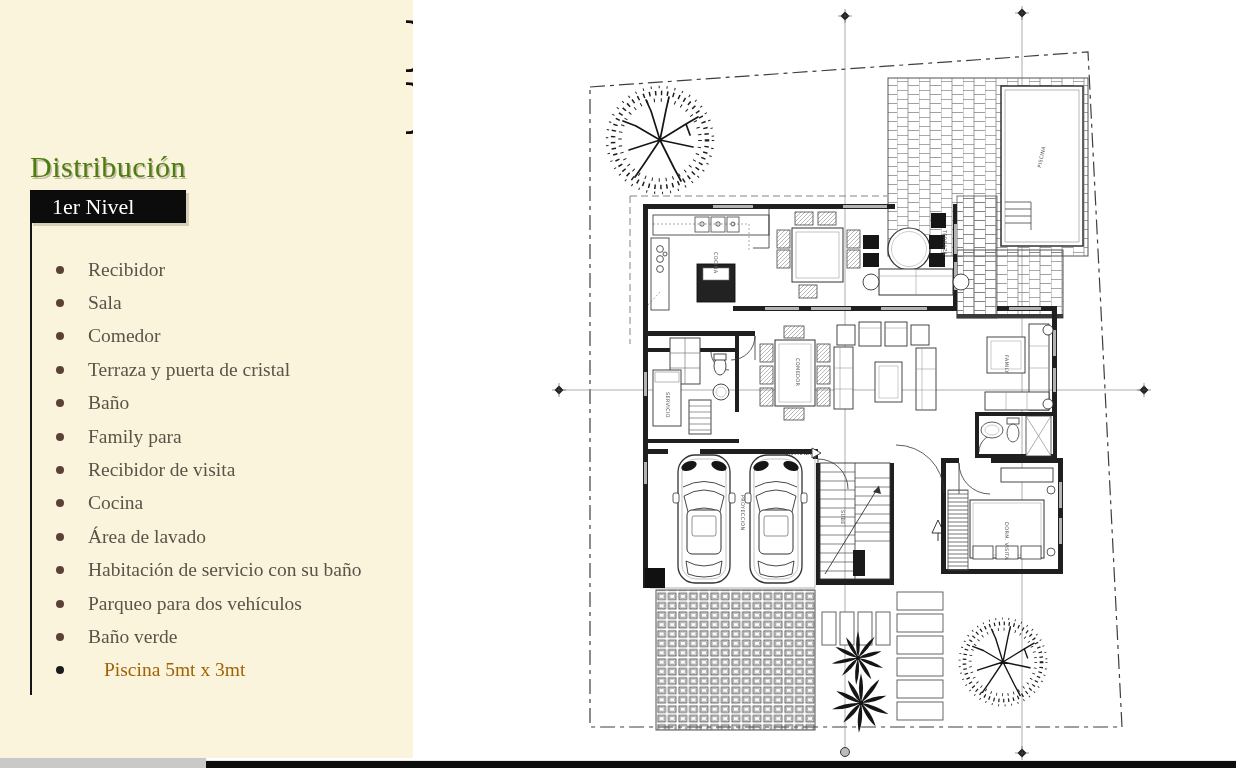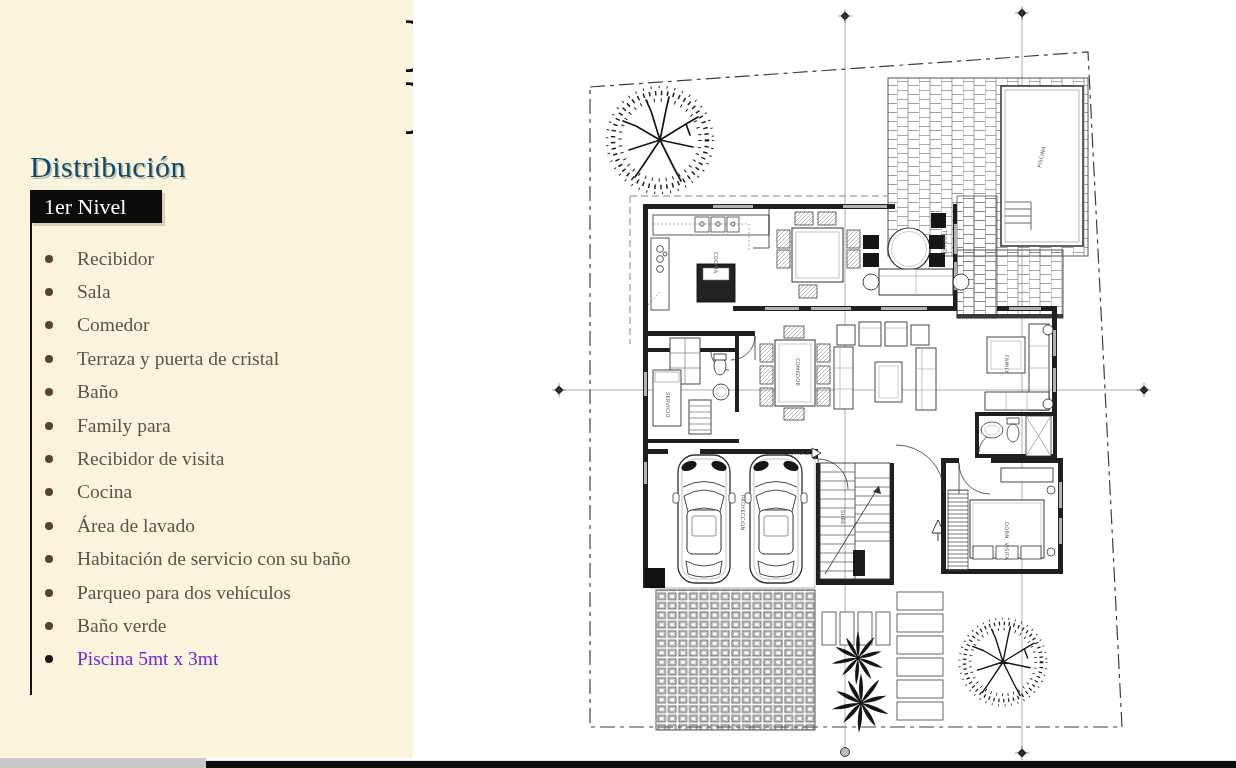--- a/index.html
+++ b/index.html
@@ -1,29 +1,29 @@
 <!DOCTYPE html>
 <html><head>
 <meta charset="utf-8">
 <style>
   html,body{margin:0;padding:0;background:#fff;}
   .stage{position:relative;width:1236px;height:768px;background:#ffffff;overflow:hidden;
          font-family:"Liberation Serif","DejaVu Serif",serif;}
   
   .left-panel{position:absolute;left:0;top:0;width:413px;height:758px;background:#fbf4dc;}
   .panel-title{position:absolute;left:30px;top:150px;margin:0;font-size:30px;font-weight:normal;
-               color:#0c4a6e;letter-spacing:.5px;text-shadow:1.5px 1.5px 0 rgba(90,80,70,.35);}
-  .level-badge{position:absolute;left:30px;top:190px;width:132px;height:33px;background:#0c0c0c;
-               color:#fff;font-size:22px;line-height:33px;padding-left:14px;box-sizing:border-box;
+               color:#4d7c0f;letter-spacing:.5px;text-shadow:1.5px 1.5px 0 rgba(90,80,70,.35);}
+  .level-badge{position:absolute;left:30px;top:190px;width:156px;height:33px;background:#0c0c0c;
+               color:#fff;font-size:22px;line-height:33px;padding-left:22px;box-sizing:border-box;
                box-shadow:3px 3px 0 rgba(0,0,0,.15);}
   .vrule{position:absolute;left:30px;top:223px;width:2px;height:472px;background:#141414;}
-  .feature-list{position:absolute;left:38px;top:241px;margin:1px;padding:0;list-style:none;}
+  .feature-list{position:absolute;left:38px;top:241px;margin:12px;padding:0;list-style:none;}
   .feature-list li{height:33.4px;display:flex;align-items:center;font-size:19.5px;color:#5d5248;}
   .feature-list .dot{width:8px;height:8px;border-radius:50%;background:#5a4035;margin:0 24px 0 6px;flex:0 0 auto;}
-  .feature-list li:last-child{color:#6d28d9;}
+  .feature-list li:last-child{color:#a16207;gap:16px;}
   .feature-list li:last-child .dot{background:#1a1a1a;}
   
   .glyph-clip{position:absolute;left:399px;top:16px;width:26px;height:122px;overflow:hidden;}
   .glyph-clip span{position:absolute;left:0;font-family:"DejaVu Serif",serif;color:#0d0d0d;font-size:56px;line-height:1;}
   .glyph-top{top:0;}
   .glyph-bottom{top:62px;}
   
   .plan-area{position:absolute;left:413px;top:0;width:823px;height:768px;background:#fff;}
   
   .bar-gray{position:absolute;left:0;top:758px;width:206px;height:10px;background:#c9c9c9;}

